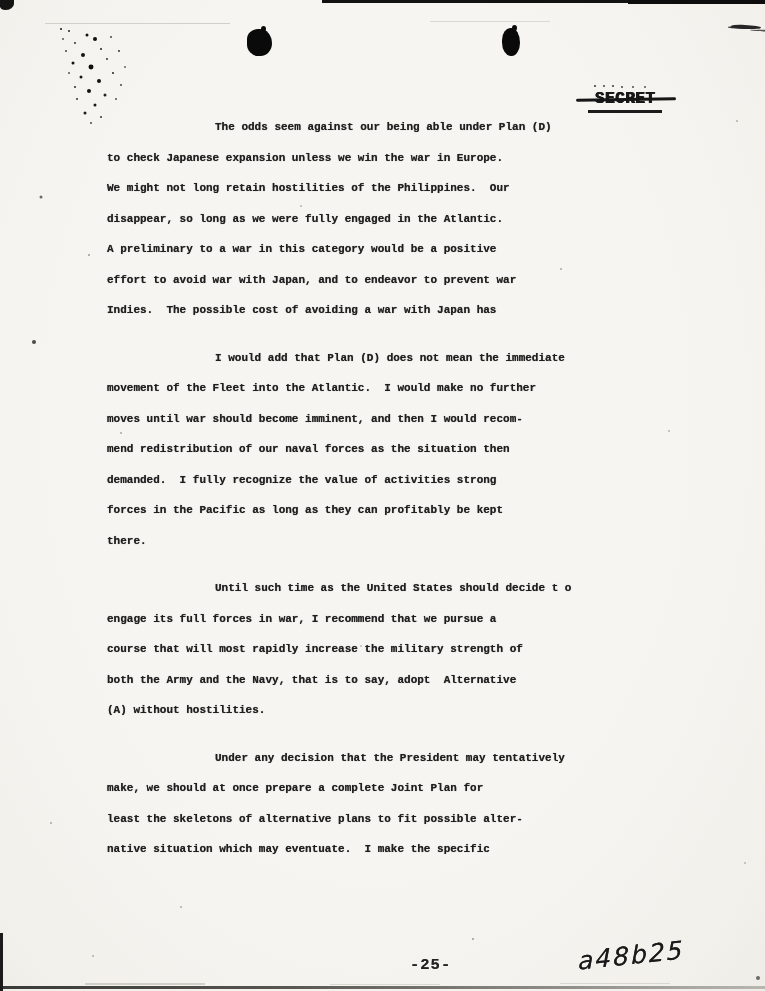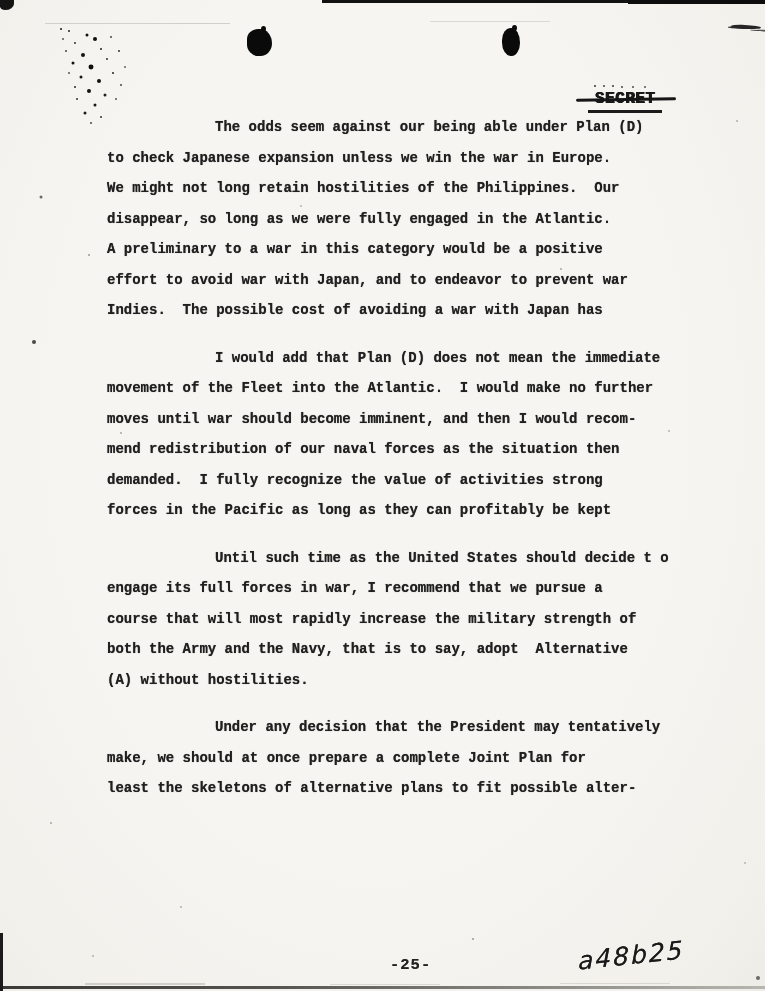--- a/index.html
+++ b/index.html
@@ -51,27 +51,27 @@
   .stamp { position:absolute; left:586px; top:90px; width:78px; text-align:center;
     font-size:16px; font-weight:bold; letter-spacing:0.5px; color:#181818;
     text-shadow:0.9px 0 0 #181818, 0 0 0.6px #181818; }
   .stamp .strike { position:absolute; left:-10px; right:-12px; top:8px; height:3px; background:#161616;
     transform:rotate(-0.8deg); border-radius:2px; }
   .stamp .underbar { position:absolute; left:2px; right:2px; top:20px; height:2.5px; background:#1c1c1c; }
   .stamp .dots { position:absolute; left:8px; top:-5px; width:2px; height:2px; background:#333; border-radius:50%;
     box-shadow:9px 0 0 0 #444, 18px 0 0 0 #3a3a3a, 27px 1px 0 0 #444, 38px 1px 0 0 #4a4a4a, 50px 1px 0 0 #555; }
   
   .textblock { position:absolute; left:107px; top:112px; width:640px;
-    font-size:14px; line-height:30.5px; font-weight:bold; color:#1f1f1f;
+    font-size:11px; line-height:30.5px; font-weight:bold; color:#1f1f1f;
     text-shadow:0 0 0.7px rgba(25,25,25,0.75); }
   .line { white-space:pre; height:30.5px; }
   .para .line:first-child { padding-left:108px; }
   .para + .para { margin-top:17px; }
   
-  .pagenum { position:absolute; left:390px; top:956px; font-size:15.5px; font-weight:bold;
+  .pagenum { position:absolute; left:410px; top:956px; font-size:15.5px; font-weight:bold;
     color:#222; letter-spacing:1px; text-shadow:0 0 0.6px rgba(25,25,25,0.7); }
   .handnote { position:absolute; left:578px; top:941px; font-family:"DejaVu Sans", sans-serif;
     font-style:italic; font-size:25px; color:#1a1a1a; letter-spacing:2px;
     transform:rotate(-6deg) skewX(-6deg); text-shadow:0 0 0.5px rgba(20,20,20,0.8); }
 </style>
 </head>
 <body>
 
 <div class="page">
 
@@ -110,31 +110,33 @@
       <div class="line">effort to avoid war with Japan, and to endeavor to prevent war</div>
       <div class="line">Indies.  The possible cost of avoiding a war with Japan has</div>
     </div>
     <div class="para">
       <div class="line">I would add that Plan (D) does not mean the immediate</div>
       <div class="line">movement of the Fleet into the Atlantic.  I would make no further</div>
       <div class="line">moves until war should become imminent, and then I would recom-</div>
       <div class="line">mend redistribution of our naval forces as the situation then</div>
       <div class="line">demanded.  I fully recognize the value of activities strong</div>
       <div class="line">forces in the Pacific as long as they can profitably be kept</div>
+      <div class="line">there.</div>
     </div>
     <div class="para">
       <div class="line">Until such time as the United States should decide t o</div>
       <div class="line">engage its full forces in war, I recommend that we pursue a</div>
       <div class="line">course that will most rapidly increase the military strength of</div>
       <div class="line">both the Army and the Navy, that is to say, adopt  Alternative</div>
       <div class="line">(A) without hostilities.</div>
     </div>
     <div class="para">
       <div class="line">Under any decision that the President may tentatively</div>
       <div class="line">make, we should at once prepare a complete Joint Plan for</div>
       <div class="line">least the skeletons of alternative plans to fit possible alter-</div>
+      <div class="line">native situation which may eventuate.  I make the specific</div>
     </div>
   </div>
 
   <div class="pagenum">-25-</div>
   <div class="handnote">a48b25</div>
 
 </div>
 
 </body></html>

